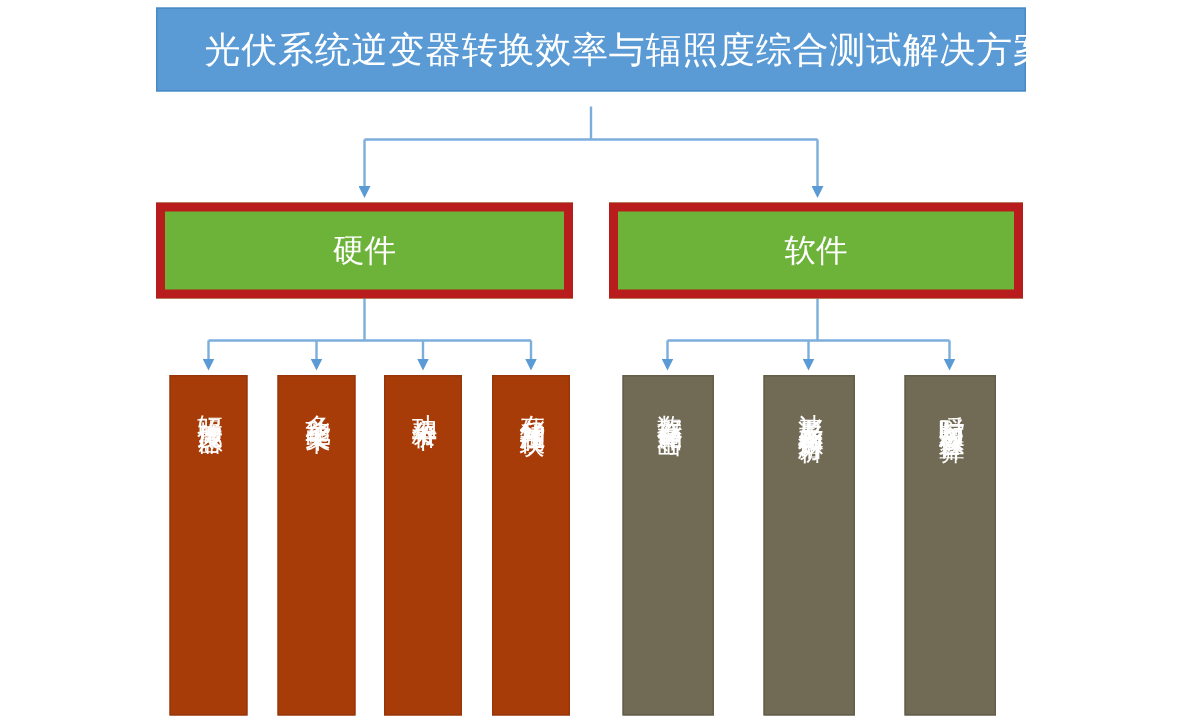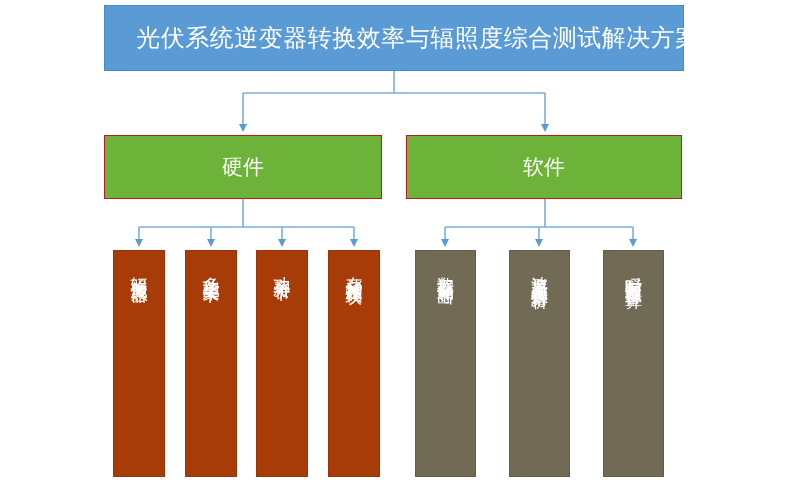--- a/index.html
+++ b/index.html
@@ -34,35 +34,35 @@
     color: #ffffff;
     text-align: center;
     line-height: 1.18;
   }
 
   
   .node-title {
     left: 104px;
     top: 5px;
     width: 580px;
-    height: 66px;
+    height: 56px;
     background: #5B9BD5;
     border: 1px solid #4A8AC4;
     font-size: 24px;
     letter-spacing: 0.5px;
     white-space: nowrap;
     padding-left: 48px;
   }
 
   
   .node-l1 {
     top: 135px;
     height: 64px;
     background: #6DB33A;
-    border: 1px solid #b91c1c;
+    border: 6px solid #b91c1c;
     font-size: 21px;
   }
   .node-l1.hw  { left: 104px; width: 278px; }
   .node-l1.sw  { left: 406px; width: 276px; }
 
   
   .node-l2 {
     top: 250px;
     height: 227px;
     font-size: 17px;

